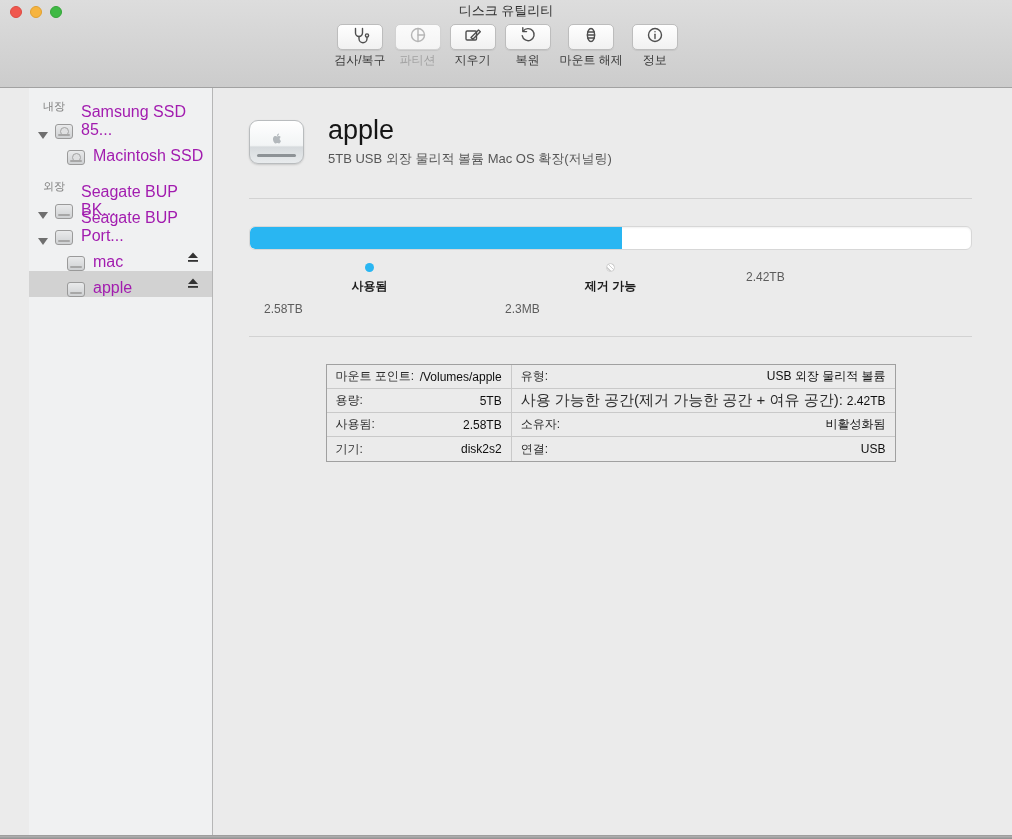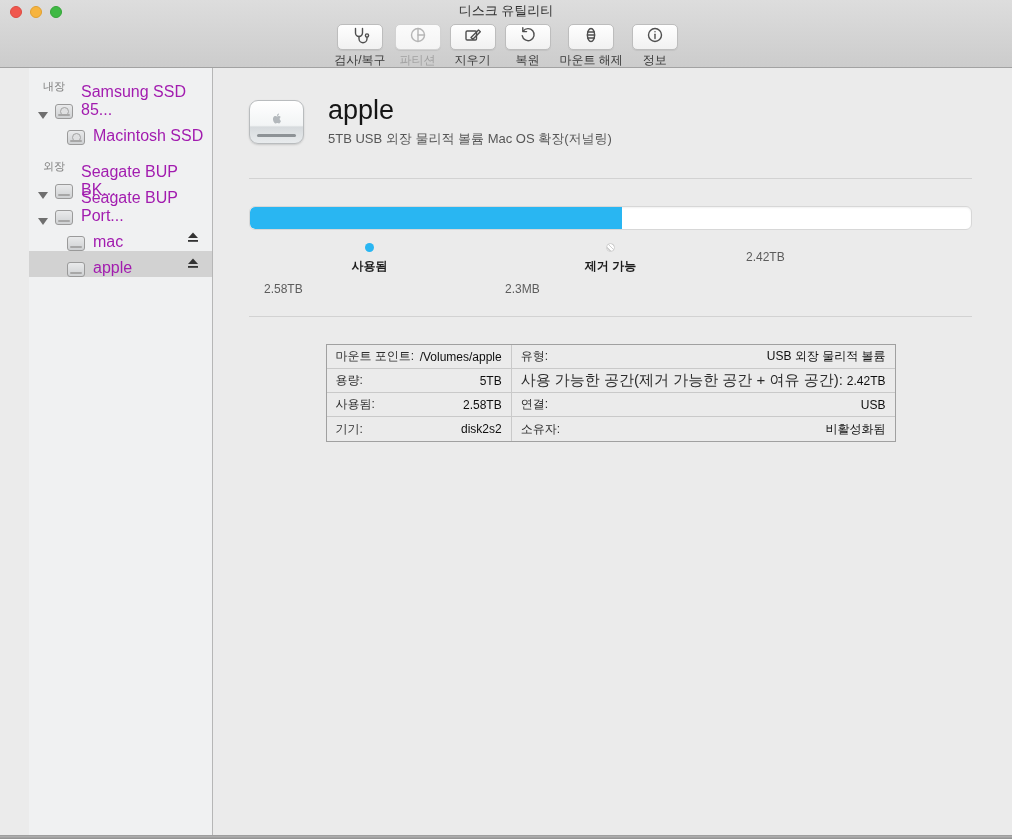--- a/index.html
+++ b/index.html
@@ -1,20 +1,20 @@
 <!DOCTYPE html>
 <html><head>
 <meta charset="utf-8">
 <style>
   * { margin:0; padding:0; box-sizing:border-box; }
   html,body { width:1012px; height:839px; overflow:hidden; }
   body { font-family:"Liberation Sans","DejaVu Sans",sans-serif; background:#ebebeb; position:relative; }
 
   
-  .chrome { height:68px; background:linear-gradient(180deg,#dddddd 0%,#cccccc 100%); border-bottom:1px solid #a2a2a2; position:relative; }
+  .chrome { height:88px; background:linear-gradient(180deg,#dddddd 0%,#cccccc 100%); border-bottom:1px solid #a2a2a2; position:relative; }
   .titlebar { height:22px; position:relative; display:flex; align-items:center; justify-content:center; }
   .title { font-size:13px; color:#2e2e2e; }
   .traffic { position:absolute; left:10px; top:6px; display:flex; gap:8px; }
   .light { width:12px; height:12px; border-radius:50%; }
   .light.red { background:#f0574e; border:1px solid #dd4a41; }
   .light.yellow { background:#f6b43f; border:1px solid #e0a030; }
   .light.green { background:#3fb944; border:1px solid #34a438; }
 
   .toolbar { height:46px; display:flex; justify-content:center; align-items:flex-start; gap:9px; padding-top:2px; }
   .tool { display:flex; flex-direction:column; align-items:center; cursor:default;justify-content:center; }
@@ -289,26 +289,26 @@
         <div class="dcol">
           <div class="drow">
             <span class="k">유형:</span>
             <span class="v">USB 외장 물리적 볼륨</span>
           </div>
           <div class="drow">
             <span class="k" style="font-size:15px">사용 가능한 공간(제거 가능한 공간 + 여유 공간):</span>
             <span class="v">2.42TB</span>
           </div>
           <div class="drow">
+            <span class="k">소유자:</span>
+            <span class="v">비활성화됨</span>
+          </div>
+          <div class="drow">
             <span class="k">연결:</span>
             <span class="v">USB</span>
           </div>
-          <div class="drow">
-            <span class="k">소유자:</span>
-            <span class="v">비활성화됨</span>
-          </div>
         </div>
       </div>
     </div>
   </div>
 </div>
 
 <div class="bottom-edge"></div>
 
 </body></html>

